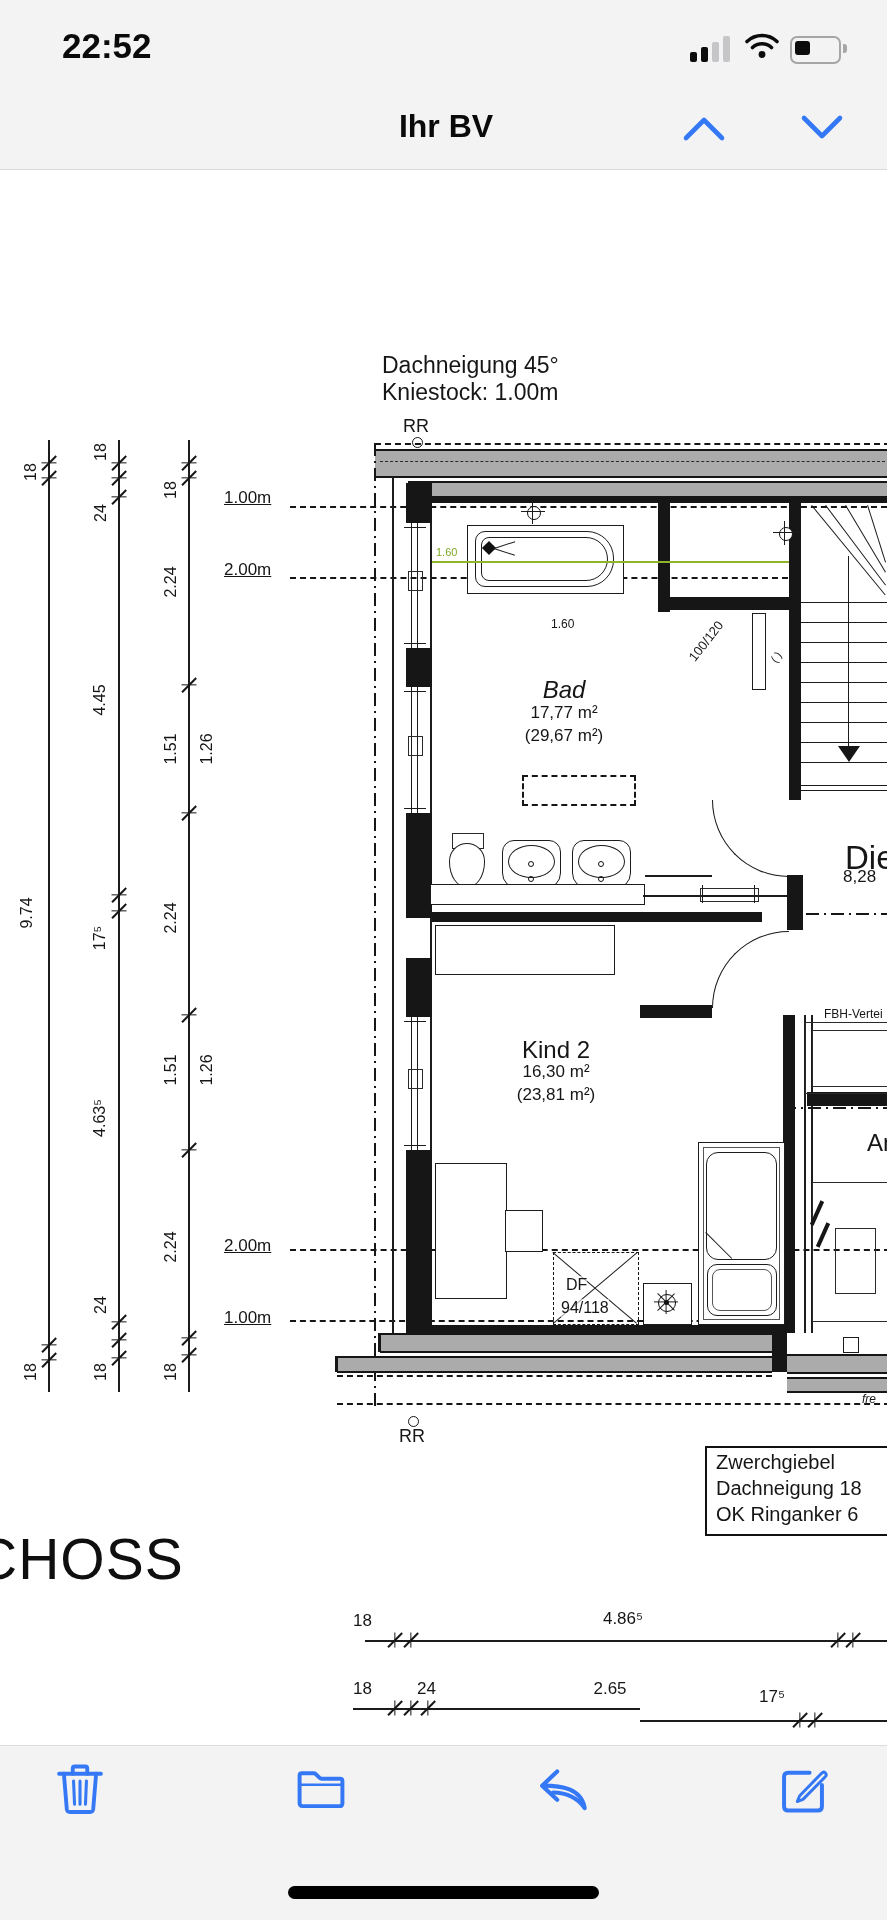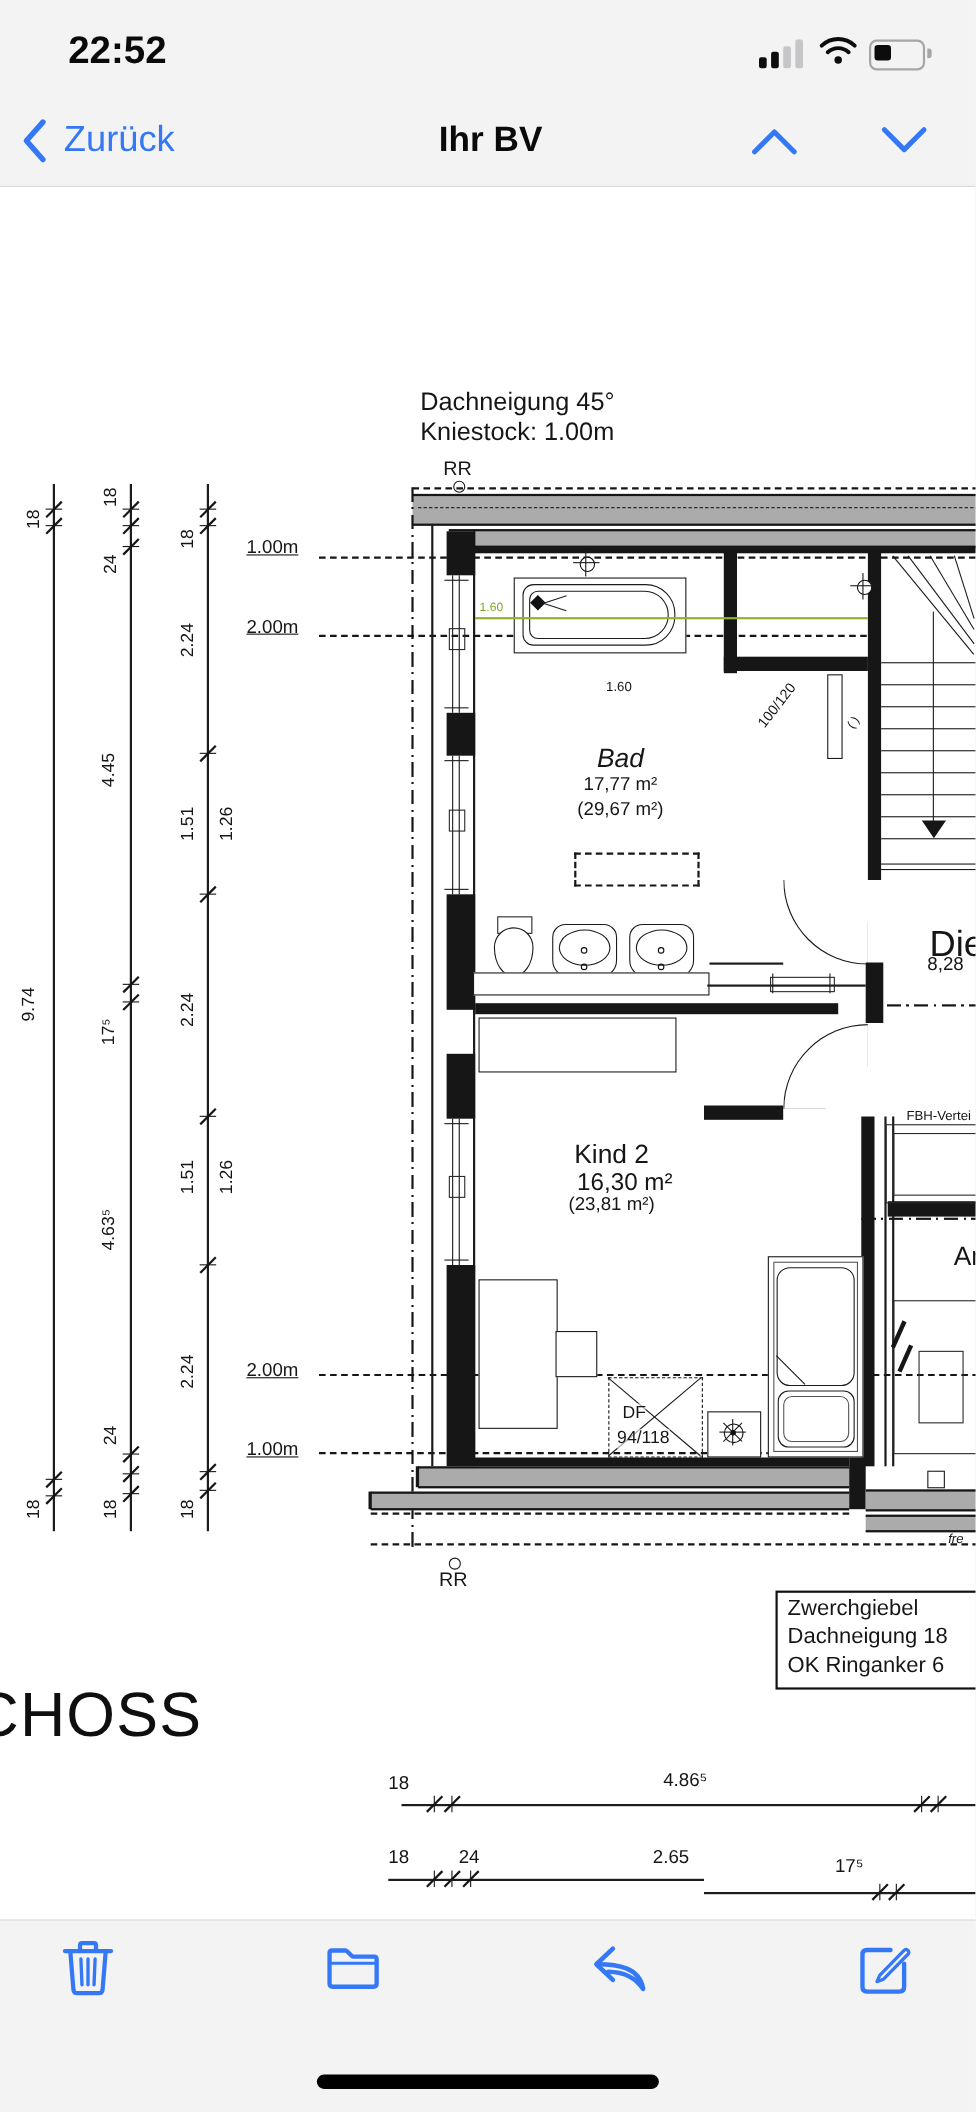--- a/index.html
+++ b/index.html
@@ -49,28 +49,20 @@
       <circle cx="18" cy="22.5" r="3.4" fill="#0c0c0c"></circle>
     </svg>
   </div>
 
   <div class="abs" style="left:790px;top:36px;width:58px;height:26px;">
     <div class="abs" style="left:0;top:0;width:47px;height:24px;border:2.5px solid #a6a6a8;border-radius:7px;"></div>
     <div class="abs" style="left:5px;top:5px;width:15px;height:14px;border-radius:3px;background:#0c0c0c;"></div>
     <div class="abs" style="left:53px;top:8px;width:4px;height:9px;border-radius:0 3px 3px 0;background:#a6a6a8;"></div>
   </div>
 
-  <div class="abs" style="left:18px;top:104px;width:180px;height:50px;cursor:pointer;">
-    <span class="abs" style="left:0;top:2px;">
-      <svg width="26" height="44" viewBox="0 0 26 44">
-        <path d="M21 5 L6 22 L21 39" stroke="#3478F6" stroke-width="5" fill="none" stroke-linecap="round" stroke-linejoin="round"></path>
-      </svg>
-    </span>
-    <span class="t" style="left:40px;top:3px;font-size:33px;color:#3478F6;">Zurück</span>
-  </div>
 
   <div class="t dh" style="left:446px;top:108px;font-size:32px;font-weight:700;color:#0a0a0a;">Ihr BV</div>
 
   <div class="abs" style="left:680px;top:112px;cursor:pointer;">
     <span>
       <svg width="48" height="32" viewBox="0 0 48 32">
         <path d="M6 26 L24 8 L42 26" stroke="#3478F6" stroke-width="4.6" fill="none" stroke-linecap="round" stroke-linejoin="round"></path>
       </svg>
     </span>
   </div>
@@ -230,21 +222,21 @@
     </div>
 
     <div class="t" style="left:845px;top:839px;font-size:33px;">Die</div>
     <div class="t" style="left:843px;top:867px;font-size:17px;">8,28</div>
     <div class="t" style="left:824px;top:1007px;font-size:12px;">FBH-Vertei</div>
     <div class="thin" style="left:805px;top:1022px;width:90px;height:70px;border-width:1.6px;"></div>
     <div class="thin" style="left:812px;top:1030px;width:83px;height:55px;"></div>
 
     <div class="bl" style="left:435px;top:925px;width:178px;height:48px;"></div>
     <div class="t dh" style="left:556px;top:1036px;font-size:24px;">Kind 2</div>
-    <div class="t dh" style="left:568px;top:1062px;font-size:22px;">16,30 m²</div>
+    <div class="t dh" style="left:556px;top:1062px;font-size:17px;">16,30 m²</div>
     <div class="t dh" style="left:556px;top:1085px;font-size:17px;">(23,81 m²)</div>
 
     <div class="bl" style="left:435px;top:1163px;width:70px;height:134px;"></div>
     <div class="bl" style="left:505px;top:1210px;width:36px;height:40px;"></div>
 
     <div>
       <div class="abs" style="left:553px;top:1252px;width:84px;height:71px;border:1.6px dashed #161616;"></div>
       <div class="ln" style="left:553px;top:1252px;width:110px;height:1.2px;transform:rotate(40.2deg);transform-origin:0 0;"></div>
       <div class="ln" style="left:553px;top:1323px;width:110px;height:1.2px;transform:rotate(-40.2deg);transform-origin:0 0;"></div>
     </div>

